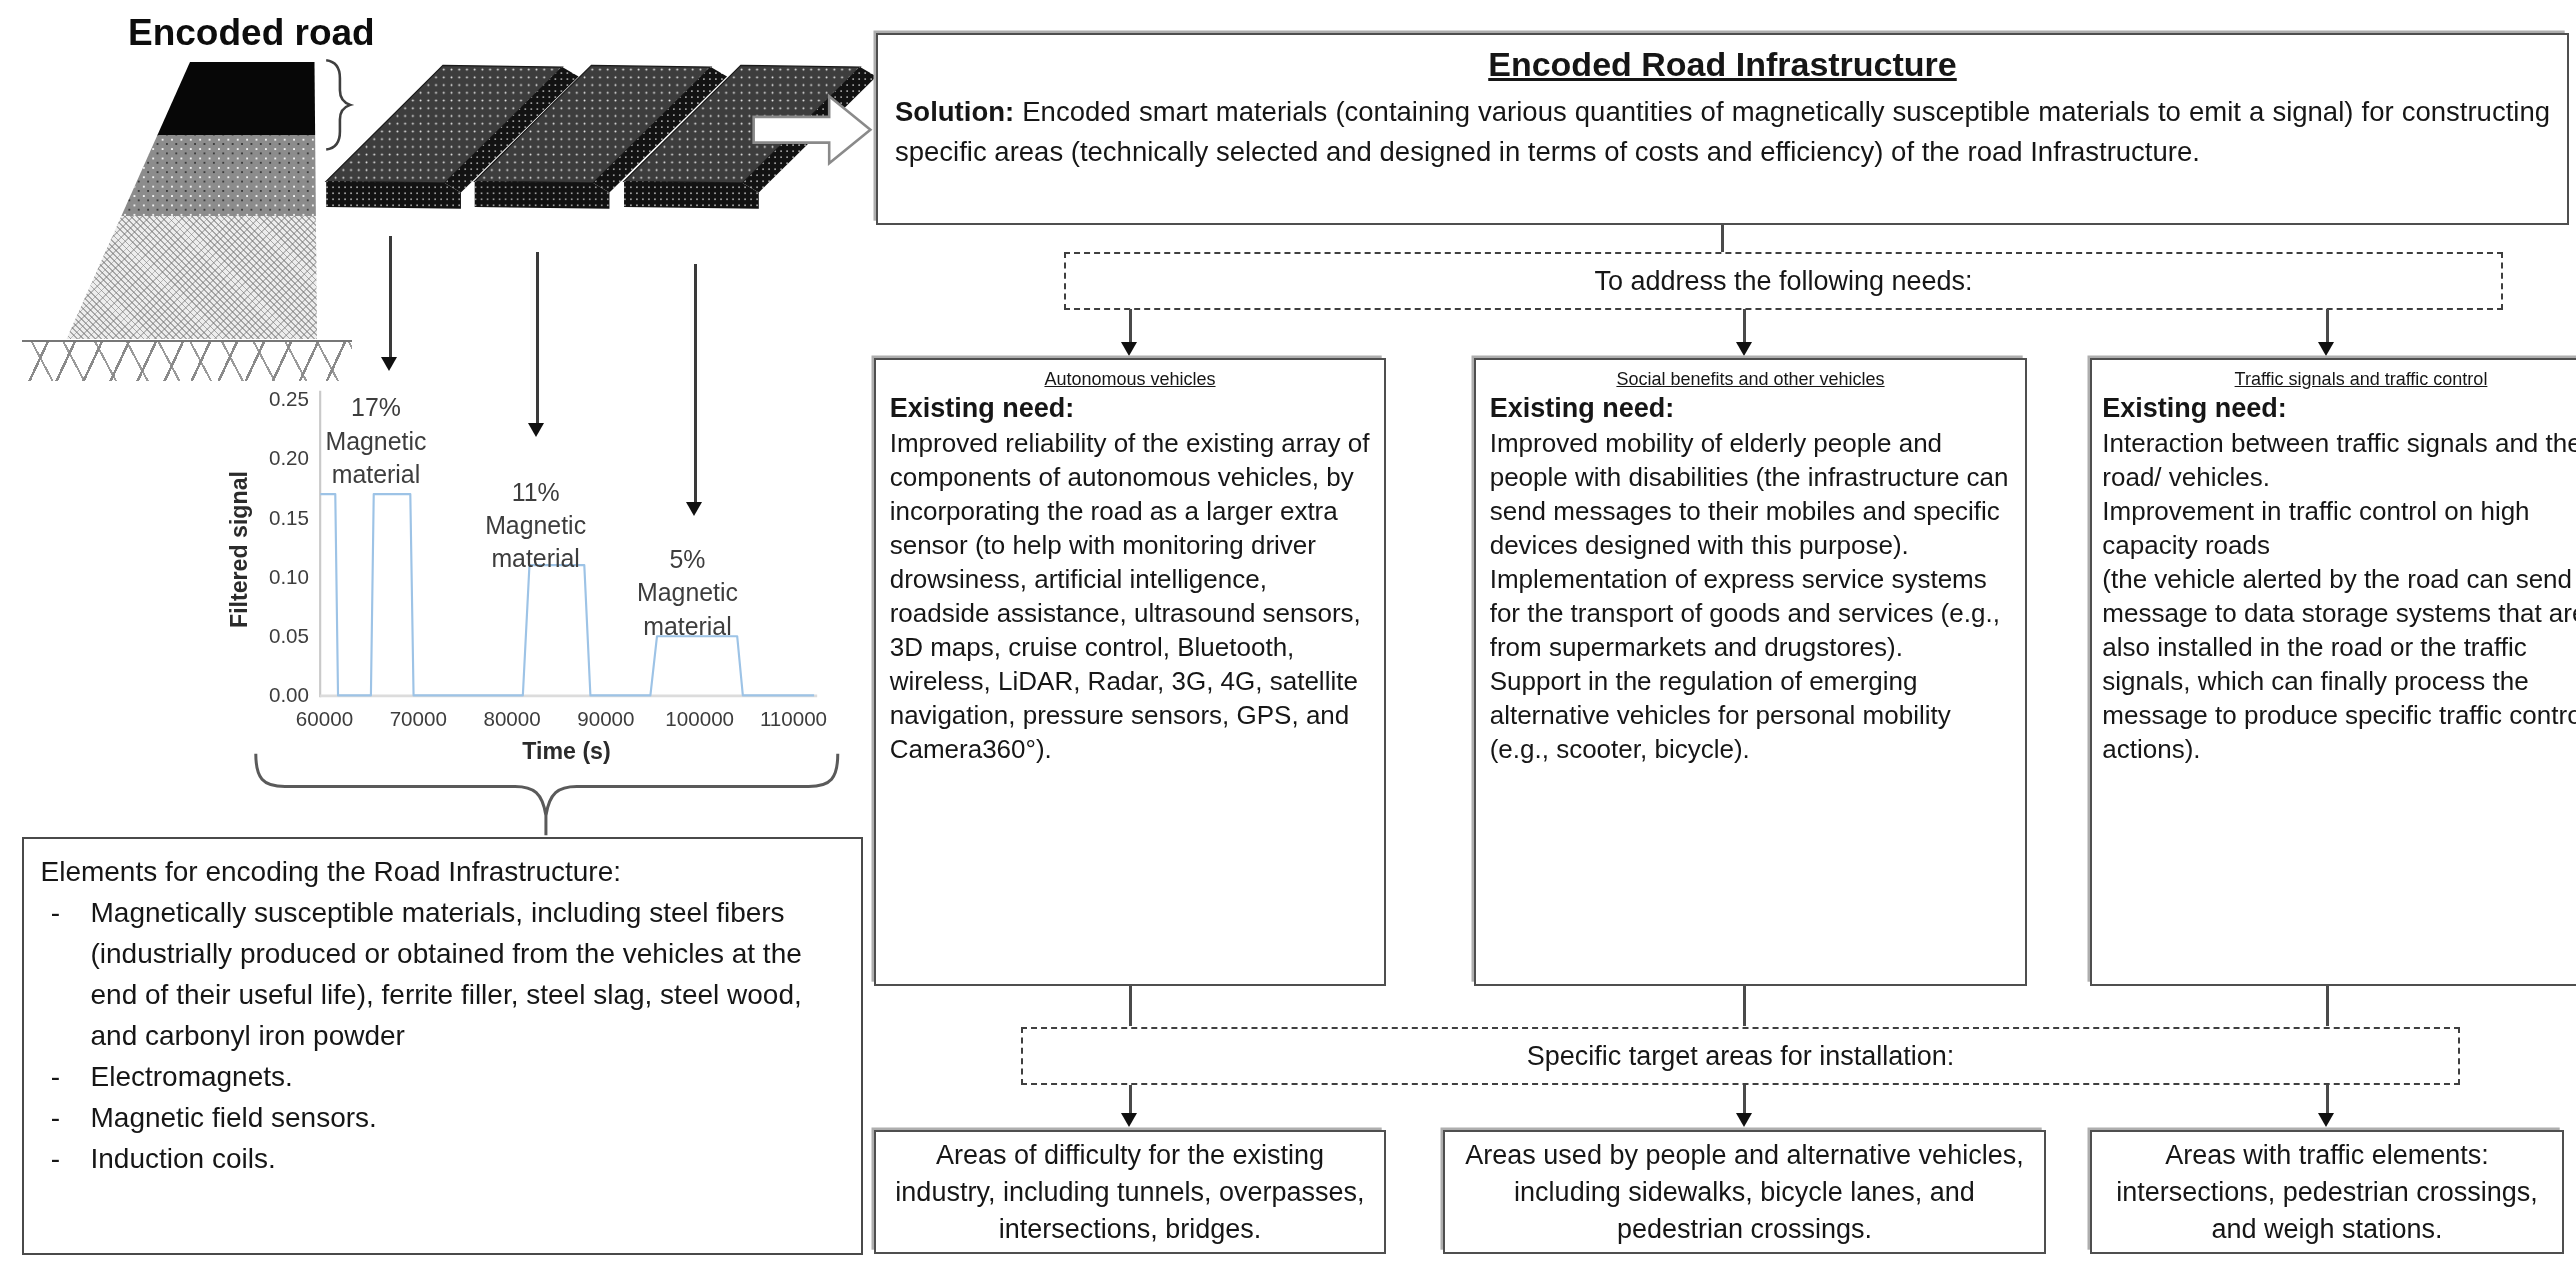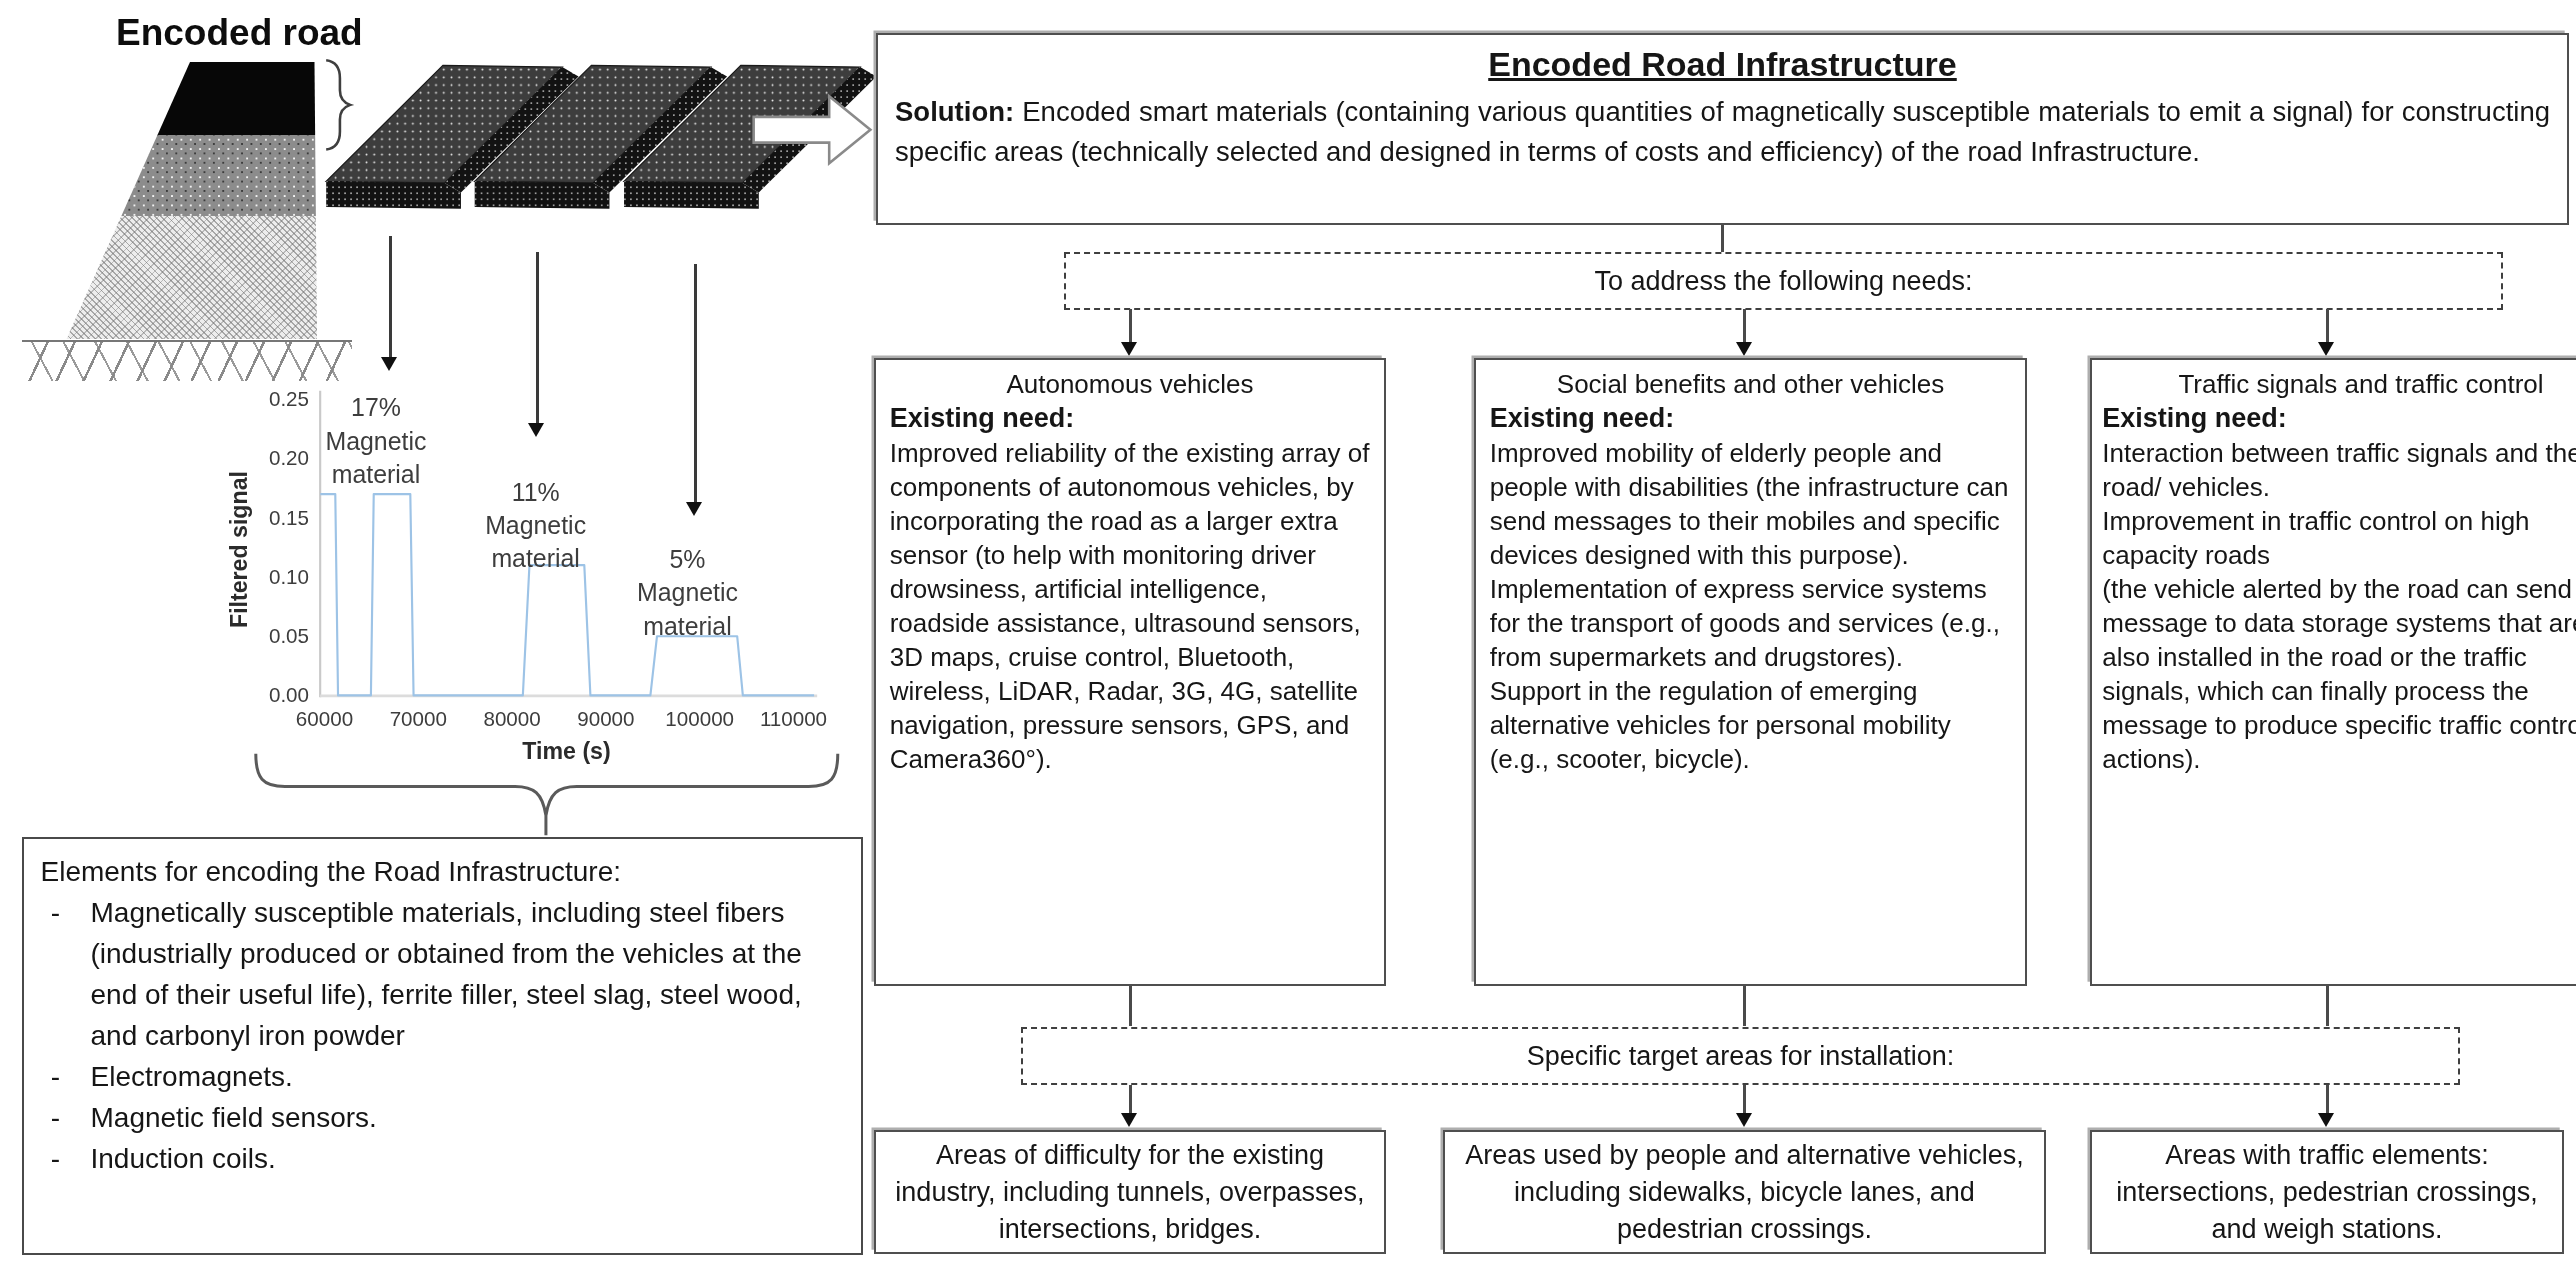--- a/index.html
+++ b/index.html
@@ -2,21 +2,21 @@
 <html style="font-size:13.7px"><head>
 <meta charset="utf-8">
 <style>
   html,body{margin:0;padding:0;background:#ffffff;}
   body{width:2576px;height:1269px;position:relative;overflow:hidden;
        font-family:"Liberation Sans",sans-serif;color:#161616;}
   .stage{position:absolute;left:0;top:0;width:2576px;height:1269px;}
   .abs{position:absolute;}
 
   
-  .road-title{left:116px;top:12px;width:258px;font-size:37px;font-weight:600;letter-spacing:0px;color:#0d0d0d;white-space:nowrap;}
+  .road-title{left:128px;top:12px;width:258px;font-size:37px;font-weight:600;letter-spacing:0px;color:#0d0d0d;white-space:nowrap;}
   .road{left:64px;top:62px;width:253px;height:277px;
         clip-path:polygon(49.8% 0,99% 0,100% 100%,1% 100%);}
   .layer-black{height:26.3%;background:#070707;}
   .layer-mid{height:29.4%;background:#8c8c8c;
      background-image:radial-gradient(circle,#f2f2f2 1.1px,transparent 1.4px),
                       radial-gradient(circle,#3c3c3c 1.1px,transparent 1.4px);
      background-size:9.4px 9.4px,9.4px 9.4px;background-position:0 0,4.3px 4.3px;}
   .layer-light{height:44.3%;background:#ededed;
      background-image:repeating-linear-gradient(45deg,rgba(110,110,110,.55) 0 1.3px,transparent 1.3px 4.3px),
                       repeating-linear-gradient(-45deg,rgba(110,110,110,.4) 0 1.3px,transparent 1.3px 6px);}
@@ -40,21 +40,21 @@
         box-shadow:-3.4px -3.4px 0 -0.9px #aeaeae;}
   .sol-box{left:876px;top:33px;width:1693px;height:192px;padding:6.9px 17px;}
   .sol-title{text-align:center;font-weight:bold;text-decoration:underline;font-size:34px;margin:3.4px 0 7.7px;}
   .sol-body{font-size:27.5px;line-height:40px;text-align:justify;}
   .sol-body span{white-space:pre-wrap;}
 
   .dashed-banner{position:absolute;border:2.6px dashed #3f3f3f;background:#fff;box-sizing:border-box;
       display:flex;align-items:center;justify-content:center;font-size:27px;}
 
   .need-box{padding:5.2px 13.7px;}
-  .need-title{text-align:center;font-size:26px;margin:3.4px 0 1.7px;white-space:nowrap;}
+  .need-title{text-align:center;font-size:18px;text-decoration:underline;margin:3.4px 0 1.7px;white-space:nowrap;}
   .need-label{font-weight:bold;font-size:27px;line-height:35px;}
   .need-body{font-size:26px;line-height:34px;white-space:pre-line;}
 
   .target-box{display:flex;align-items:center;justify-content:center;text-align:center;
       font-size:27px;line-height:37px;padding:0 12px;}
 
   .vline{position:absolute;width:2.6px;background:#4a4a4a;}
 
   svg{position:absolute;left:0;top:0;pointer-events:none;}
 </style>

